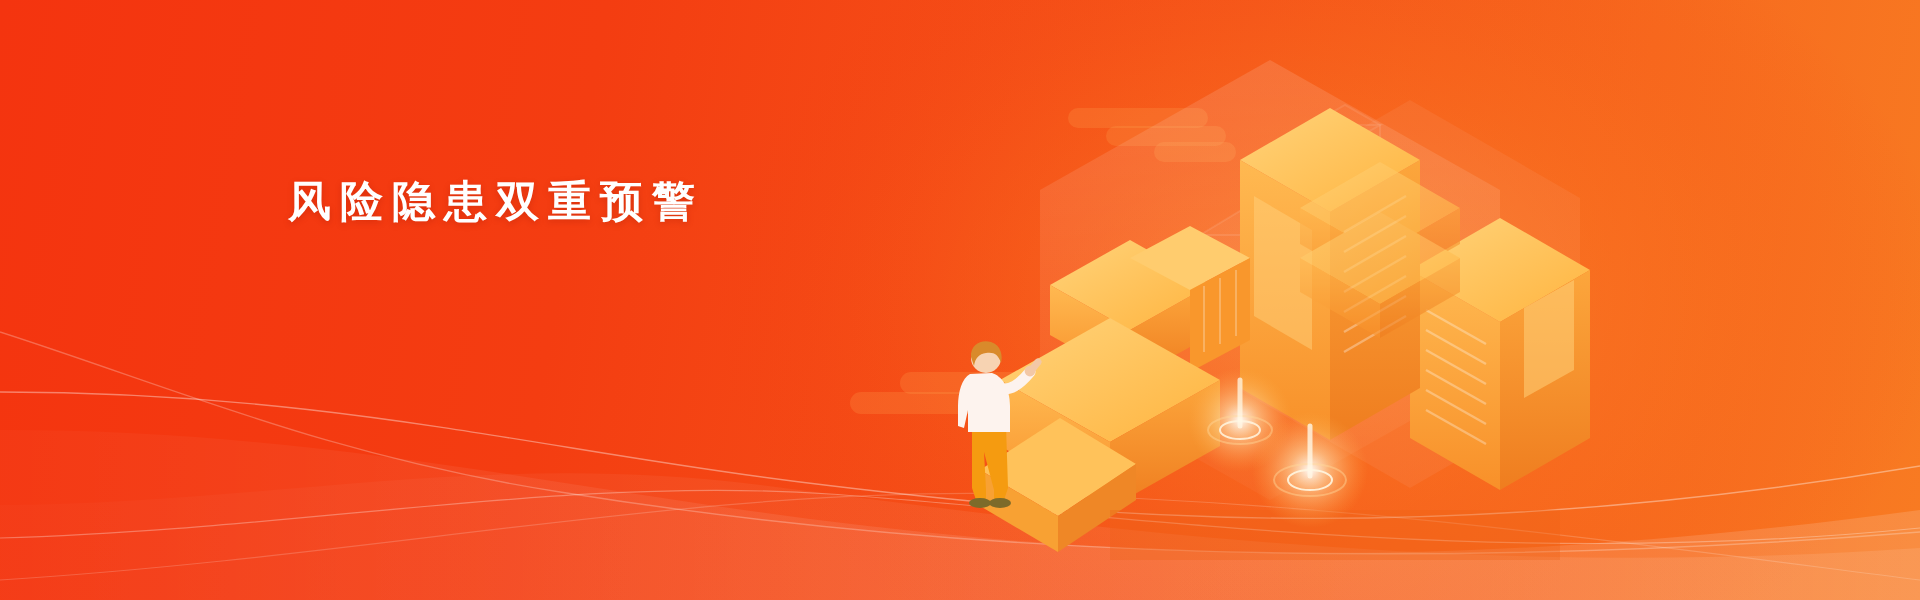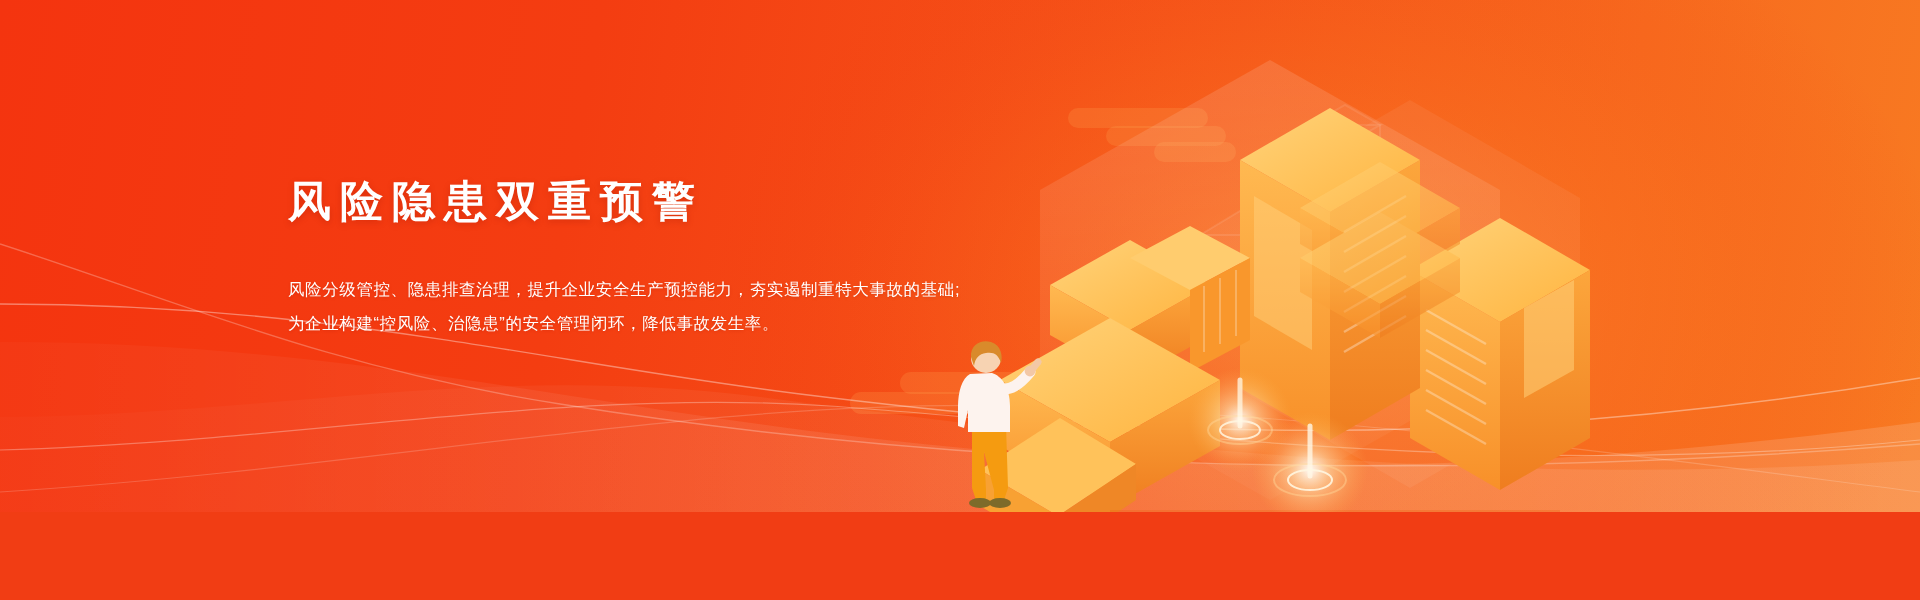--- a/index.html
+++ b/index.html
@@ -7,21 +7,21 @@
     margin: 0;
     padding: 0;
     background: #f13d14;
   }
   body {
     font-family: "Liberation Sans", "DejaVu Sans", sans-serif;
   }
   .banner {
     position: relative;
     width: 1920px;
-    height: 512px;
+    height: 600px;
     overflow: hidden;
     background: linear-gradient(100deg, #f4340f 0%, #f43d11 30%, #f5571a 62%, #f76a1e 82%, #f87b22 100%);
   }
 
   
   .bg-layer { position: absolute; inset: 0; pointer-events: none; }
 
   .waves { position: absolute; left: 0; bottom: 0; width: 1920px; height: 320px; }
 
   
@@ -272,19 +272,15 @@
 
         <circle cx="36" cy="18" r="15" fill="#f7d3b2"></circle>
 
         <path d="M21,17 C20,4 32,-1 41,2 C51,5 53,16 51,23 C48,14 44,12 36,13 C29,14 25,18 24,26 Z" fill="#d98a2b"></path>
       </g>
     </svg>
   </div>
 
   <div class="copy">
     <h1 class="headline">风险隐患双重预警</h1>
-    <div class="subcopy">
-      <span class="subline">风险分级管控、隐患排查治理，提升企业安全生产预控能力，夯实遏制重特大事故的基础;</span>
-      <span class="subline">为企业构建“控风险、治隐患”的安全管理闭环，降低事故发生率。</span>
-    </div>
   </div>
 
 </div>
 
 </body></html>

